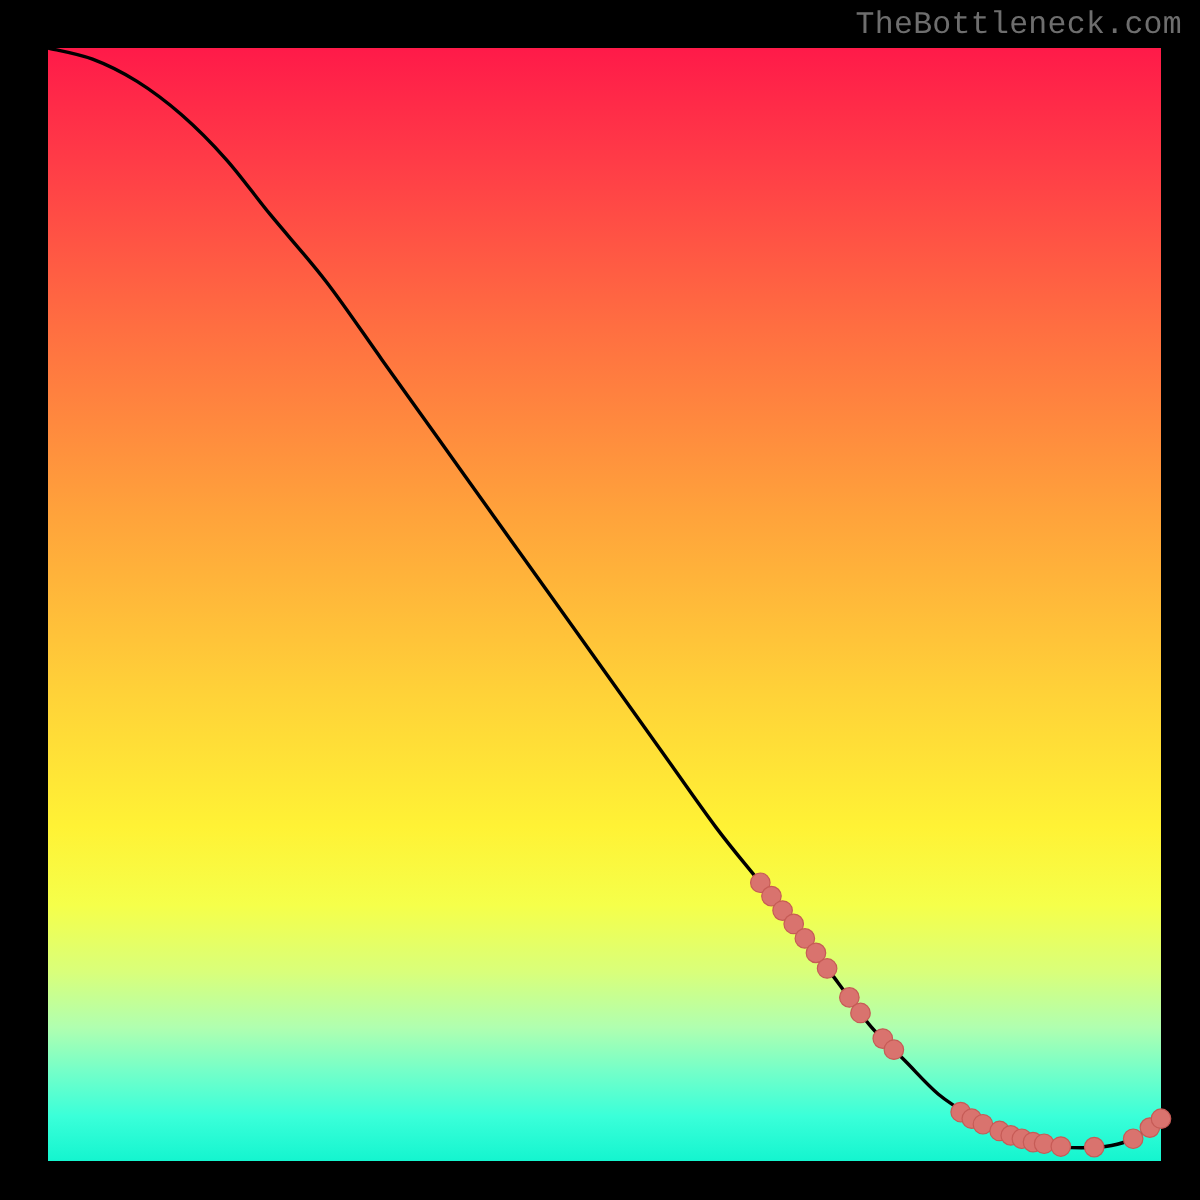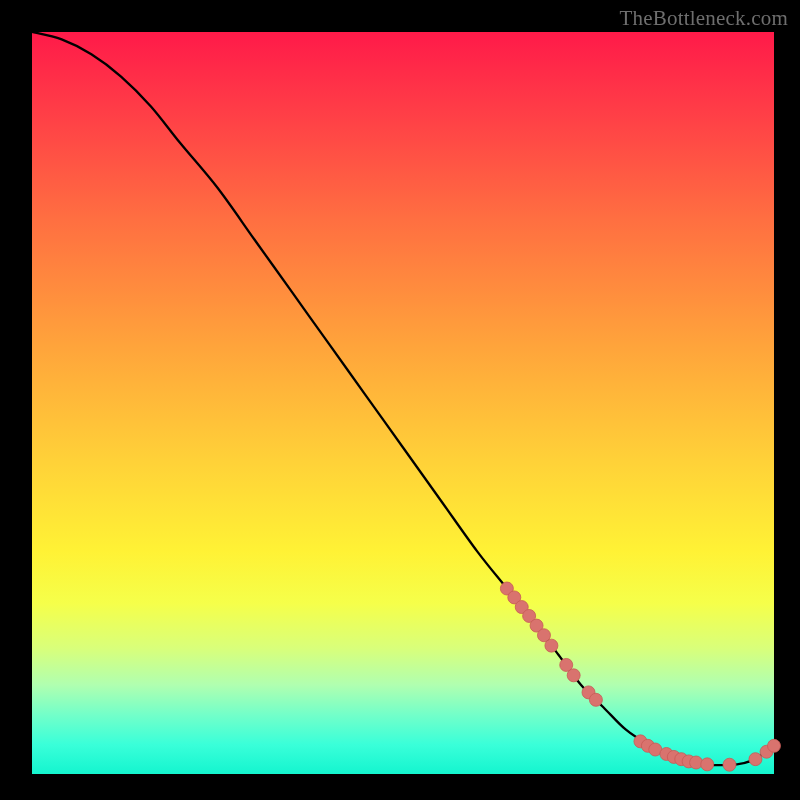--- a/index.html
+++ b/index.html
@@ -38,21 +38,21 @@
       #b0ffb0 88%,
       #73ffc9 92%,
       #3affd9 96%,
       #14f5cf 100%
     );
   }
   .watermark {
     position: absolute;
     top: 6px;
     right: 12px;
-    font-family: Liberation Serif, serif;
+    font-family: Liberation Mono, monospace;
     font-size: 21px;
     color: #6e6e6e;
     letter-spacing: 0.2px;
     user-select: none;
   }
   svg.curve {
     position: absolute;
     inset: 0;
     width: 100%;
     height: 100%;

